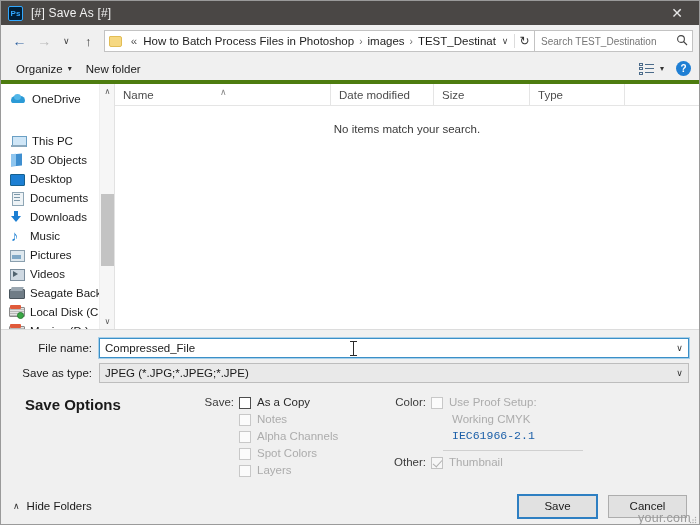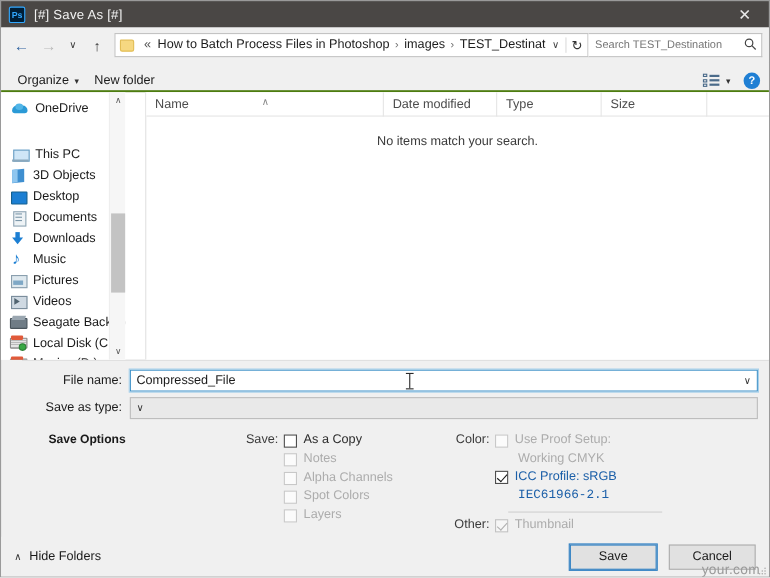--- a/index.html
+++ b/index.html
@@ -151,23 +151,23 @@
     min-width: 0;
   }
   .searchbox input::placeholder { color: #767676; }
   .search-icon { width: 20px; text-align: center; color: #444; font-size: 12px; }
 
   
   .cmdbar {
     height: 27px;
     flex: 0 0 27px;
     background: #f0f0f0;
-    border-bottom: 2px solid #4d7c0f;
-    display: flex;
-    align-items: flex-end;
+    border-bottom: 4px solid #4d7c0f;
+    display: flex;
+    align-items: center;
     padding: 0 8px;
   }
   .cmd-item {
     display: flex; align-items: center; gap: 5px;
     padding: 3px 7px;
     font-size: 11.5px;
     color: #1a1a1a;
   }
   .caret-dn { font-size: 8px; color: #333; }
   .cmd-right { margin-left: auto; display: flex; align-items: center; gap: 2px; }
@@ -183,21 +183,20 @@
     display: flex; align-items: center; justify-content: center;
     margin-left: 10px;
   }
 
   
   .body-row {
     flex: 1 1 auto;
     display: flex;
     min-height: 0;
     background: #fff;
-    gap: 18px;
   }
   .sidebar {
     width: 113px;
     flex: 0 0 113px;
     background: #ffffff;
     position: relative;
     padding-top: 5px;
     overflow: hidden;
   }
   .nav-item {
@@ -372,21 +371,20 @@
     color: #3a3a3a;
     margin-top: 17px;
   }
 
   
   .formwrap {
     flex: 0 0 auto;
     background: #f0f0f0;
     border-top: 1px solid #dcdcdc;
     padding: 8px 10px 0 10px;
-    margin-left: 19px;
   }
   .frow {
     display: flex;
     align-items: center;
     margin-bottom: 5px;
   }
   .flabel {
     width: 88px;
     flex: 0 0 88px;
     text-align: right;
@@ -443,21 +441,21 @@
   
   .options {
     display: flex;
     padding: 8px 0 0 0;
     min-height: 100px;
   }
   .opt-title {
     width: 185px;
     flex: 0 0 185px;
     padding-left: 14px;
-    font-size: 11px;
+    font-size: 15px;
     font-weight: bold;
     color: #1a1a1a;
   }
   .opt-col {
     display: flex;
     flex-direction: column;
   }
   .opt-col.save { width: 195px; flex: 0 0 195px; }
   .opt-col.color { flex: 1 1 auto; }
   .opt-line {
@@ -705,22 +703,22 @@
       </div>
     </div>
 
     <div class="filelist">
       <div class="colhdr">
         <div class="col name">
           <span class="sortmark">∧</span>
           <span>Name</span>
         </div>
         <div class="col date">Date modified</div>
+        <div class="col size">Size</div>
         <div class="col type">Type</div>
-        <div class="col size">Size</div>
         <div class="col blank"></div>
       </div>
       <div class="empty-msg">No items match your search.</div>
     </div>
   </div>
 
   <div class="formwrap">
     <div class="frow">
       <div class="flabel">File name:</div>
       <div class="combo filename">
@@ -729,20 +727,21 @@
             <i class="t"></i>
             <i></i>
             <i class="b"></i>
           </span>
         <span class="arrow">∨</span>
       </div>
     </div>
     <div class="frow">
       <div class="flabel">Save as type:</div>
       <div class="combo filetype">
+        <span class="val">JPEG (*.JPG;*.JPEG;*.JPE)</span>
         <span class="arrow">∨</span>
       </div>
     </div>
 
     <div class="options">
       <div class="opt-title">Save Options</div>
 
       <div class="opt-col save">
         <div class="opt-line">
           <span class="opt-tag">Save:</span>
@@ -771,25 +770,20 @@
         </div>
       </div>
 
       <div class="opt-col color">
         <div class="opt-line">
           <span class="opt-tag wide">Color:</span>
           <span class="cb dim"></span>
           <span class="cb-label dim">Use Proof Setup:</span>
         </div>
         <div class="sub-line dim">Working CMYK</div>
-        <div class="opt-line">
-          <span class="opt-tag wide"></span>
-          <span class="cb checked-blue"></span>
-          <span class="cb-label link">ICC Profile:  sRGB</span>
-        </div>
         <div class="sub-line link">IEC61966-2.1</div>
         <div class="divider"></div>
         <div class="opt-line">
           <span class="opt-tag wide">Other:</span>
           <span class="cb checked-grey"></span>
           <span class="cb-label dim">Thumbnail</span>
         </div>
       </div>
     </div>
   </div>

